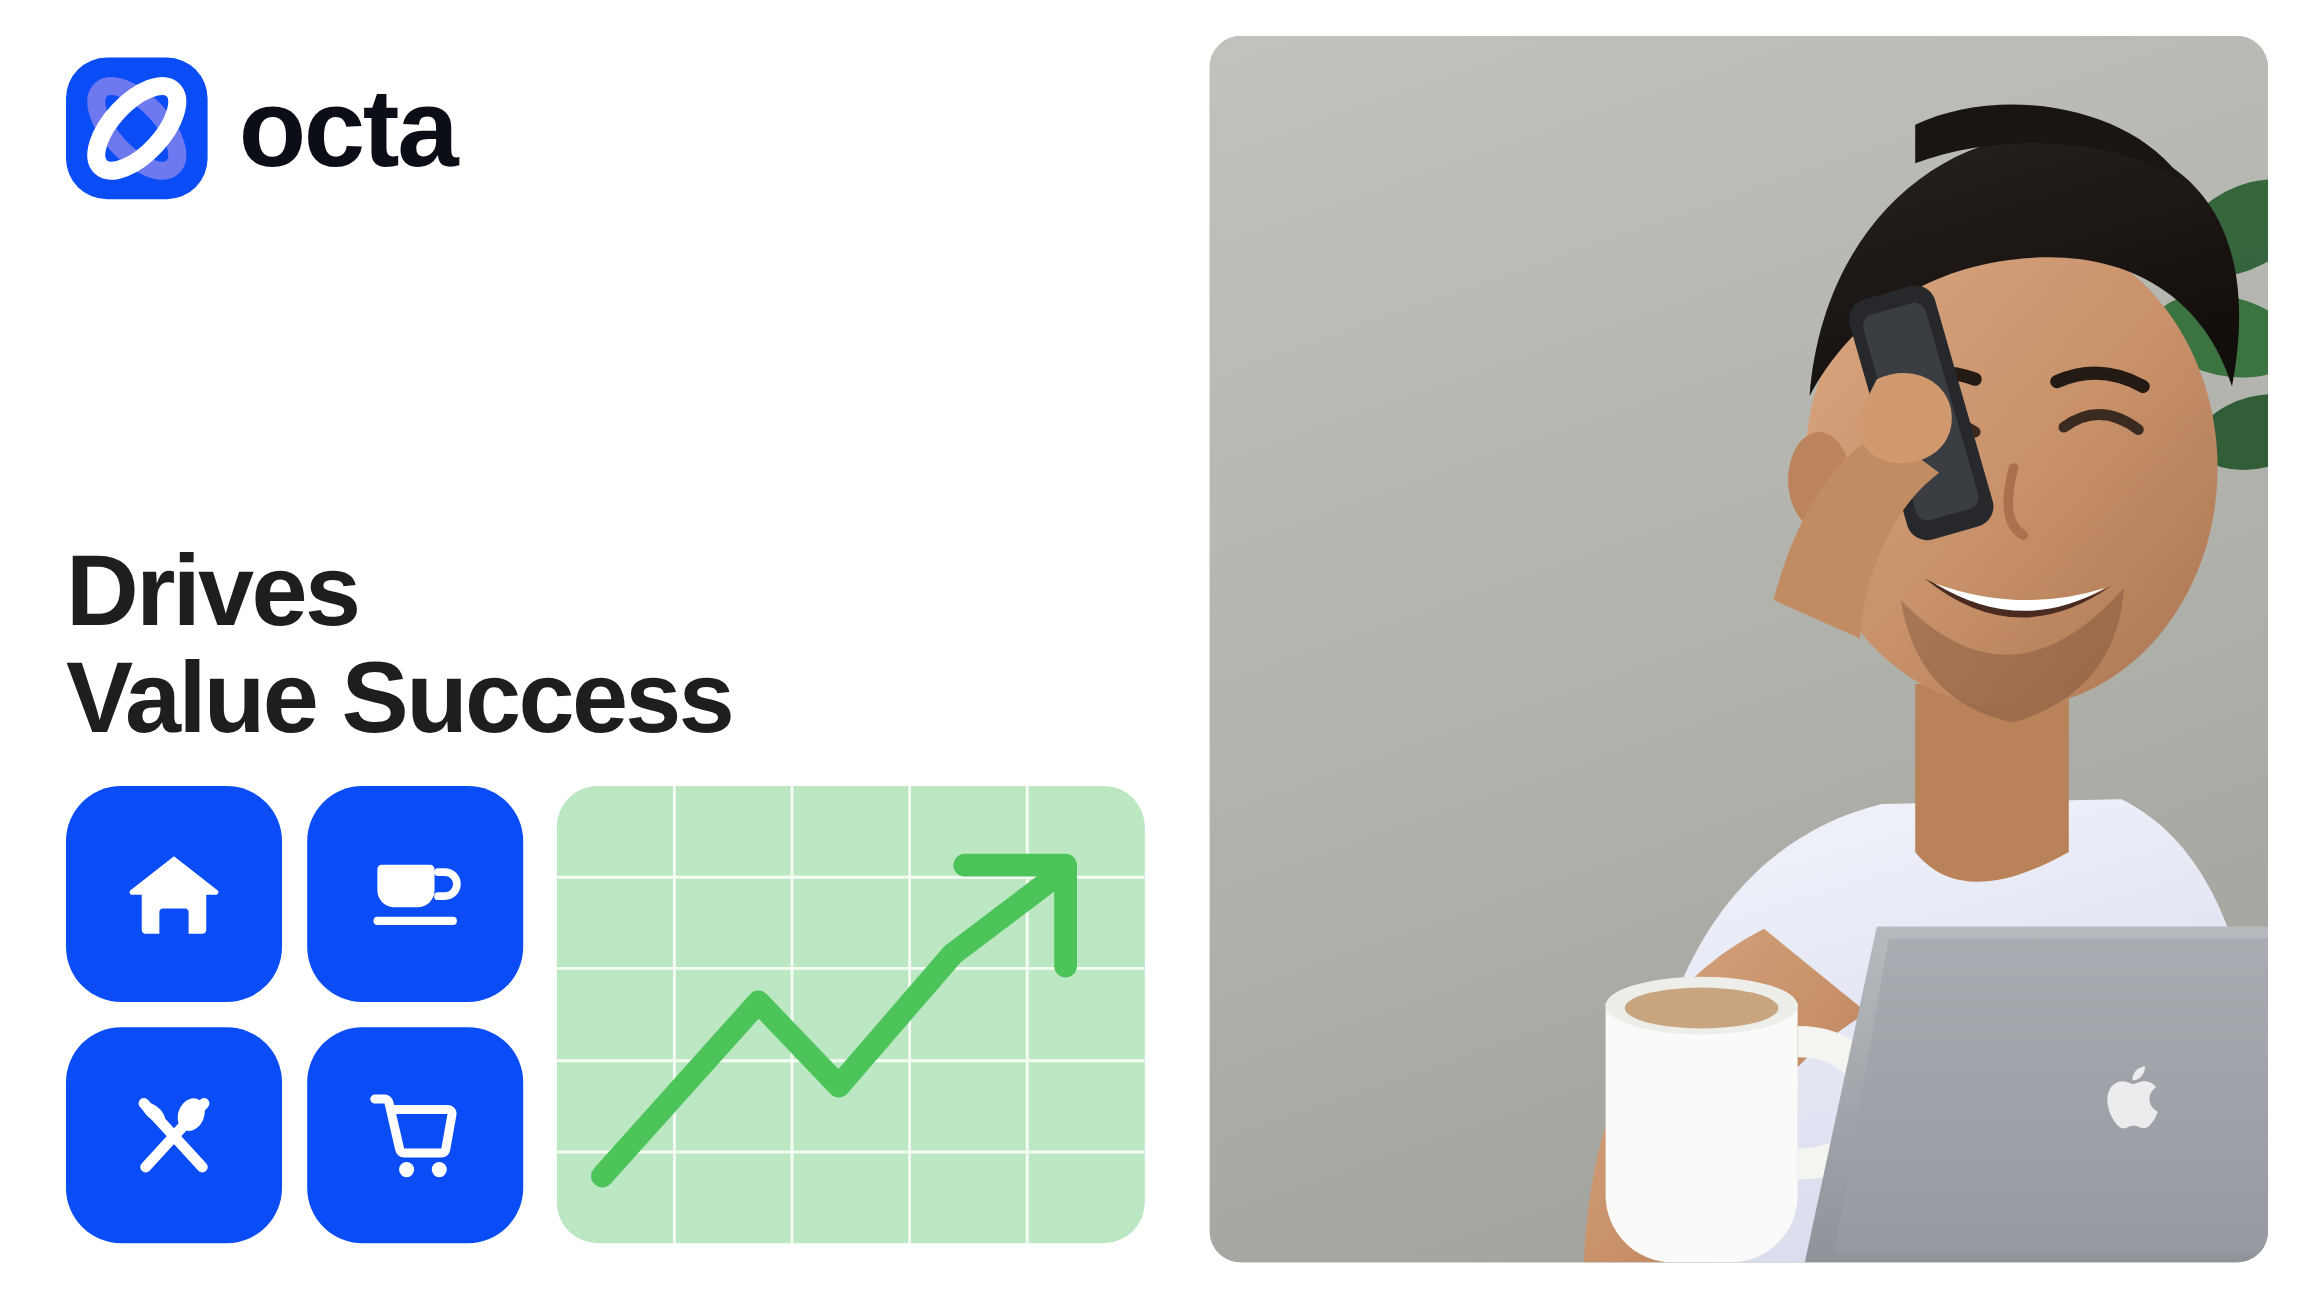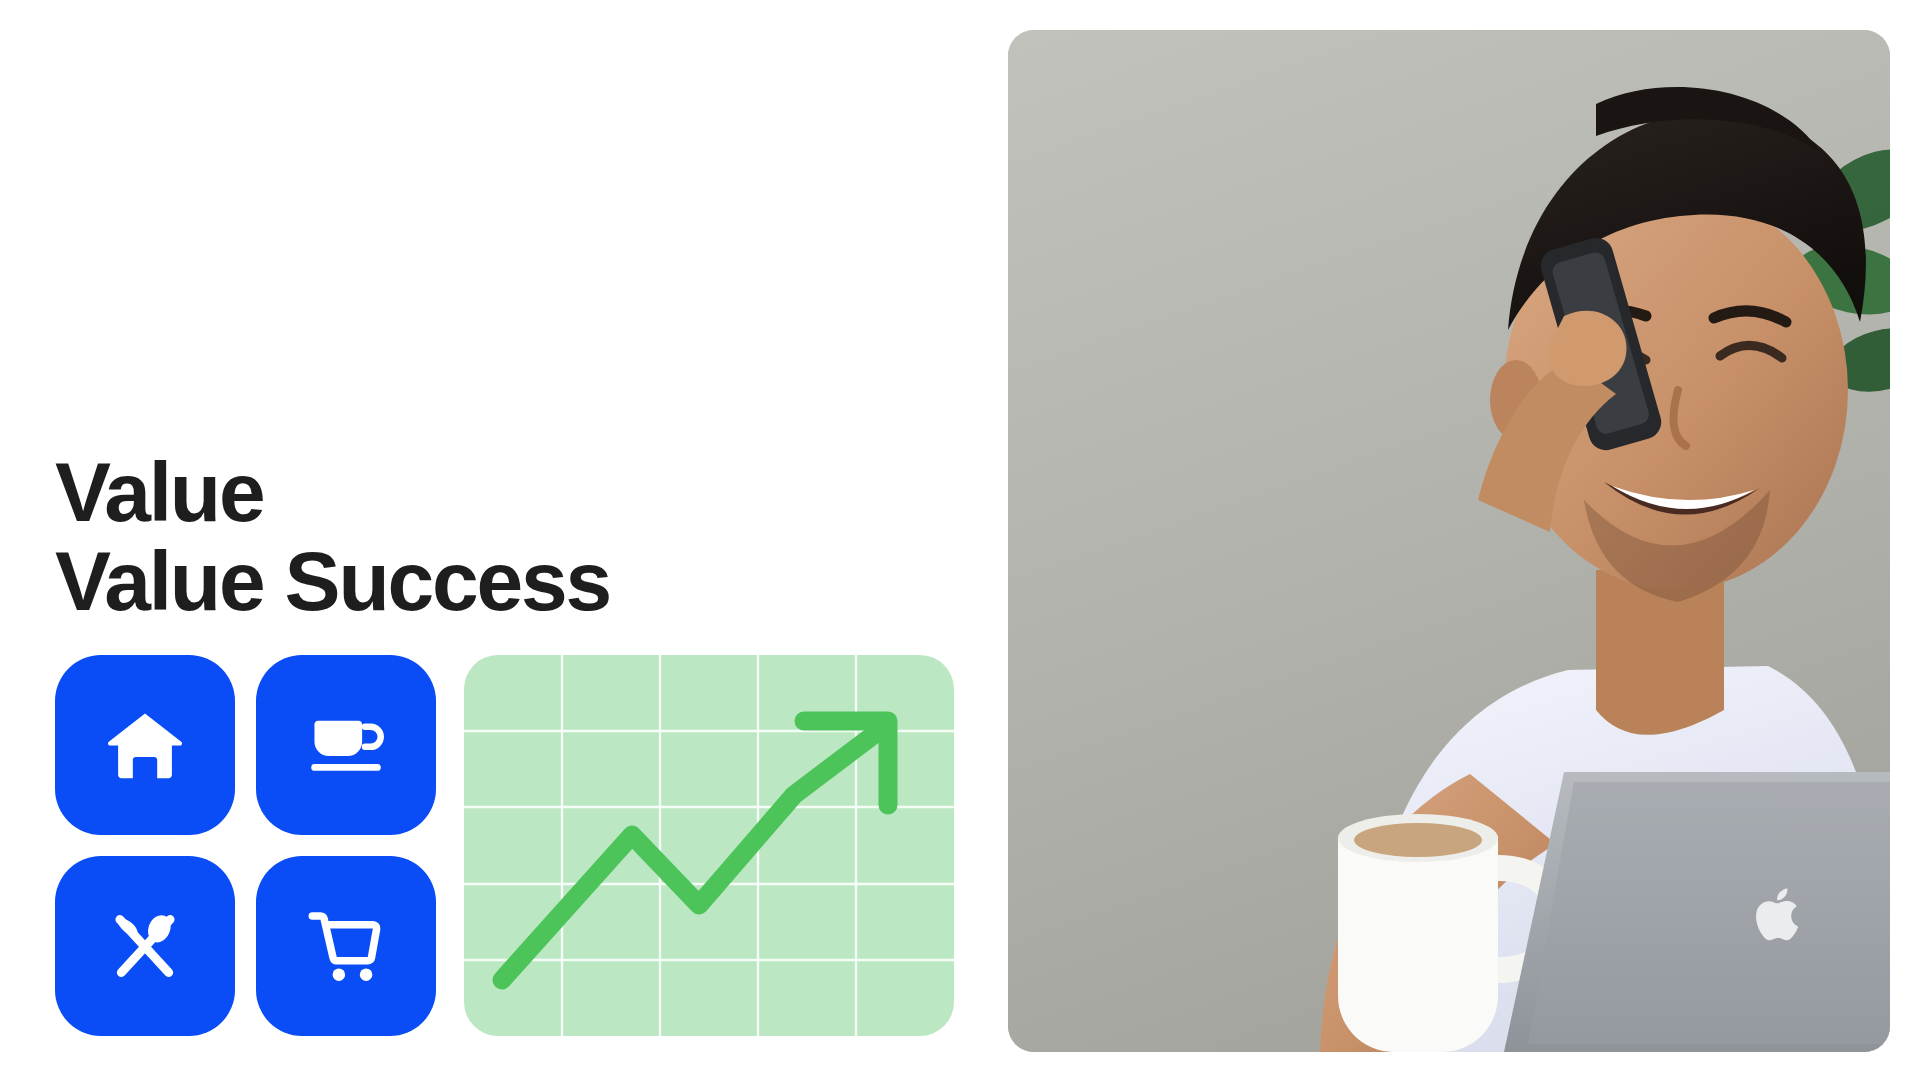--- a/index.html
+++ b/index.html
@@ -44,23 +44,34 @@
     border-radius:26px;overflow:hidden;background:#b9b9b4;}
   .photo svg{display:block;width:100%;height:100%;}
 </style>
 </head>
 <body>
 
 <div class="canvas">
 
   <div class="left">
 
+    <div class="logo-row">
+      <div class="logo-mark">
+        <svg width="118" height="118" viewBox="0 0 118 118">
+          <g transform="translate(59,59)">
+            <ellipse cx="0" cy="0" rx="44" ry="21" fill="none" stroke="#6E79F0" stroke-width="15" transform="rotate(47)"></ellipse>
+            <ellipse cx="0" cy="0" rx="44" ry="21" fill="none" stroke="#FFFFFF" stroke-width="15" transform="rotate(-47)"></ellipse>
+          </g>
+        </svg>
+      </div>
+      <div class="logo-word">octa</div>
+    </div>
 
     <h1 class="headline">
-      <span class="ln">Value</span>
+      <span class="ln">Drives</span>
       <span class="ln">Value Success</span>
     </h1>
 
     <div class="showcase">
 
       <div class="tile-grid">
 
         <div class="tile">
           <span>
             <svg width="86" height="86" viewBox="0 0 24 24" fill="#FFFFFF">

